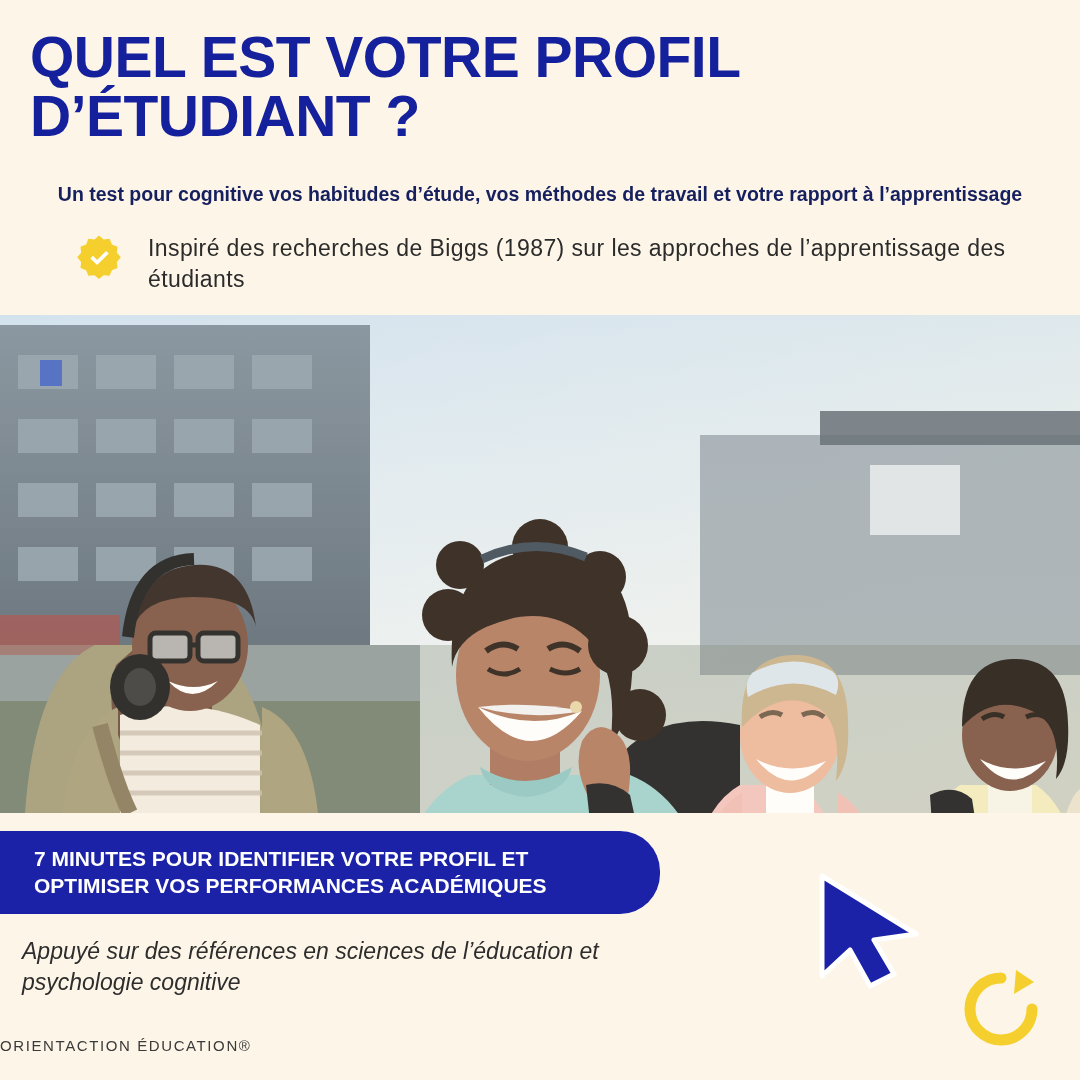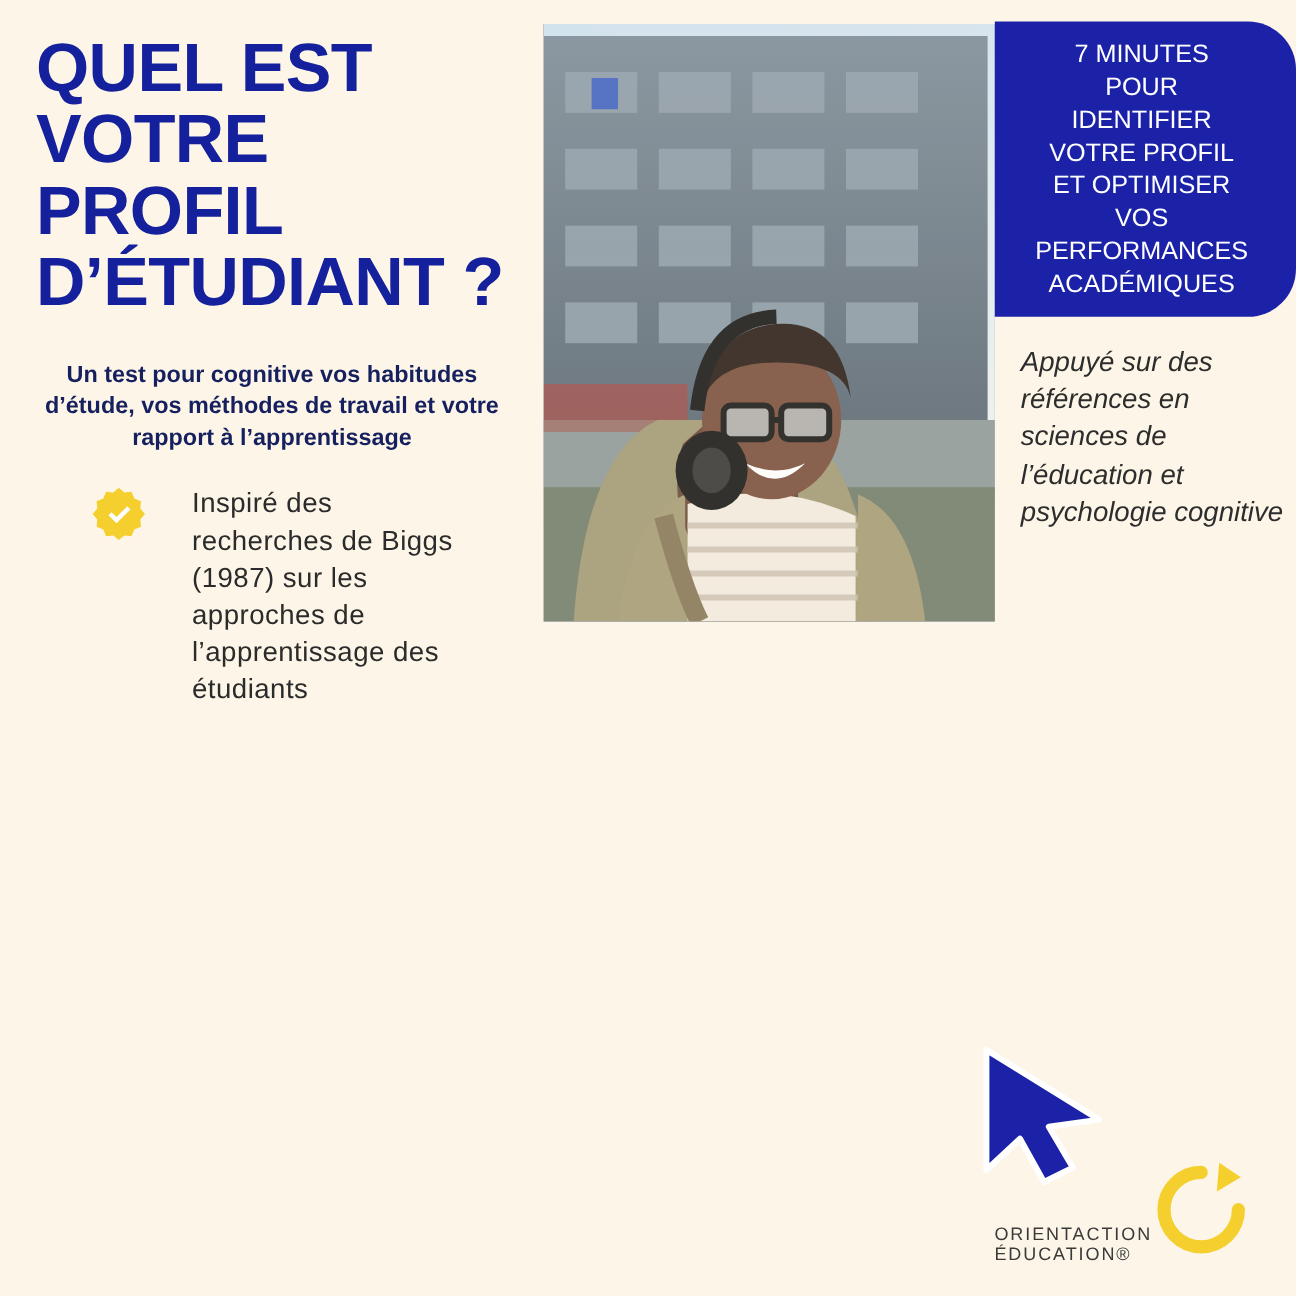--- a/index.html
+++ b/index.html
@@ -7,20 +7,21 @@
     width: 1080px; height: 1080px;
     background: #fdf6e8;
     font-family: "Liberation Sans", sans-serif;
     overflow: hidden;
   }
   .poster {
     position: relative;
     width: 1080px; height: 1080px;
     background: #fdf6e8;
     display: flex;
+    flex-direction: column;
   }
 
   
   .header {
     padding: 28px 30px 0 30px;
   }
   .title {
     font-size: 57px;
     line-height: 1.04;
     font-weight: 700;
@@ -36,21 +37,21 @@
     color: #16205e;
     text-align: center;
     line-height: 1.35;
     padding: 0 4px;
   }
 
   
   .badge-row {
     display: flex;
     align-items: flex-start;
-    gap: 38px;
+    gap: 26px;
     margin-top: 26px;
     padding: 0 40px 0 46px;
   }
   .badge {
     flex: 0 0 auto;
     width: 46px; height: 46px;
     position: relative;
     margin-top: 2px;
   }
   .badge svg { display: block; }
@@ -75,29 +76,28 @@
   
   .bottom {
     position: relative;
     flex: 1;
     padding-top: 18px;
   }
   .cta-pill {
     display: inline-block;
     background: #1b22a8;
     color: #ffffff;
-    font-weight: 400;
+    font-weight: 700;
     font-size: 21px;
     line-height: 1.3;
     padding: 14px 40px 14px 34px;
     border-top-right-radius: 40px;
     border-bottom-right-radius: 40px;
     text-transform: uppercase;
     max-width: 660px;
-    text-align: center;
   }
   .note {
     margin-top: 22px;
     padding-left: 22px;
     font-style: italic;
     font-size: 23px;
     line-height: 1.35;
     color: #2d2d2d;
     max-width: 620px;
   }

